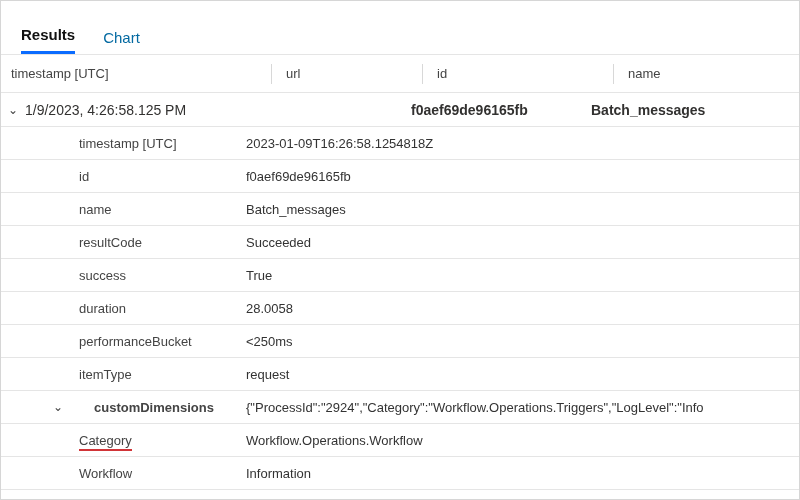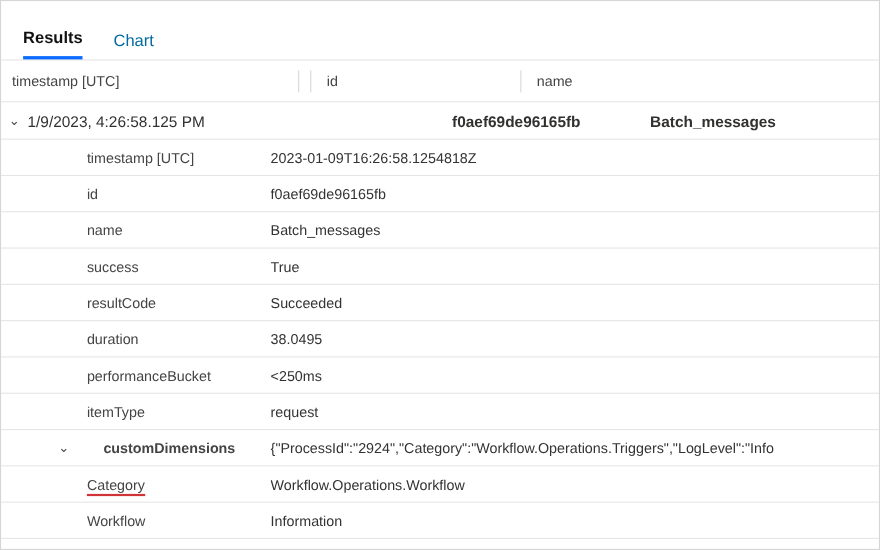--- a/index.html
+++ b/index.html
@@ -42,20 +42,21 @@
 <div class="wrap">
 
   <div class="tabs">
     <div class="tab active">Results</div>
     <div class="tab">Chart</div>
   </div>
 
   <div class="thead">
     <div class="th ts">timestamp [UTC]</div>
     <div class="vsep"></div>
+    <div class="th url">url</div>
     <div class="vsep"></div>
     <div class="th id">id</div>
     <div class="vsep"></div>
     <div class="th name">name</div>
   </div>
 
   <div class="summary">
     <div class="chev">⌄</div>
     <div class="ts">1/9/2023, 4:26:58.125 PM</div>
     <div class="url"></div>
@@ -70,30 +71,30 @@
       </div>
       <div class="drow">
         <div class="dkey">id</div>
         <div class="dval">f0aef69de96165fb</div>
       </div>
       <div class="drow">
         <div class="dkey">name</div>
         <div class="dval">Batch_messages</div>
       </div>
       <div class="drow">
+        <div class="dkey">resultCode</div>
+        <div class="dval">Succeeded</div>
+      </div>
+      <div class="drow">
         <div class="dkey">success</div>
         <div class="dval">True</div>
       </div>
       <div class="drow">
-        <div class="dkey">resultCode</div>
-        <div class="dval">Succeeded</div>
-      </div>
-      <div class="drow">
         <div class="dkey">duration</div>
-        <div class="dval">38.0495</div>
+        <div class="dval">28.0058</div>
       </div>
       <div class="drow">
         <div class="dkey">performanceBucket</div>
         <div class="dval">&lt;250ms</div>
       </div>
       <div class="drow">
         <div class="dkey">itemType</div>
         <div class="dval">request</div>
       </div>
     </div>

